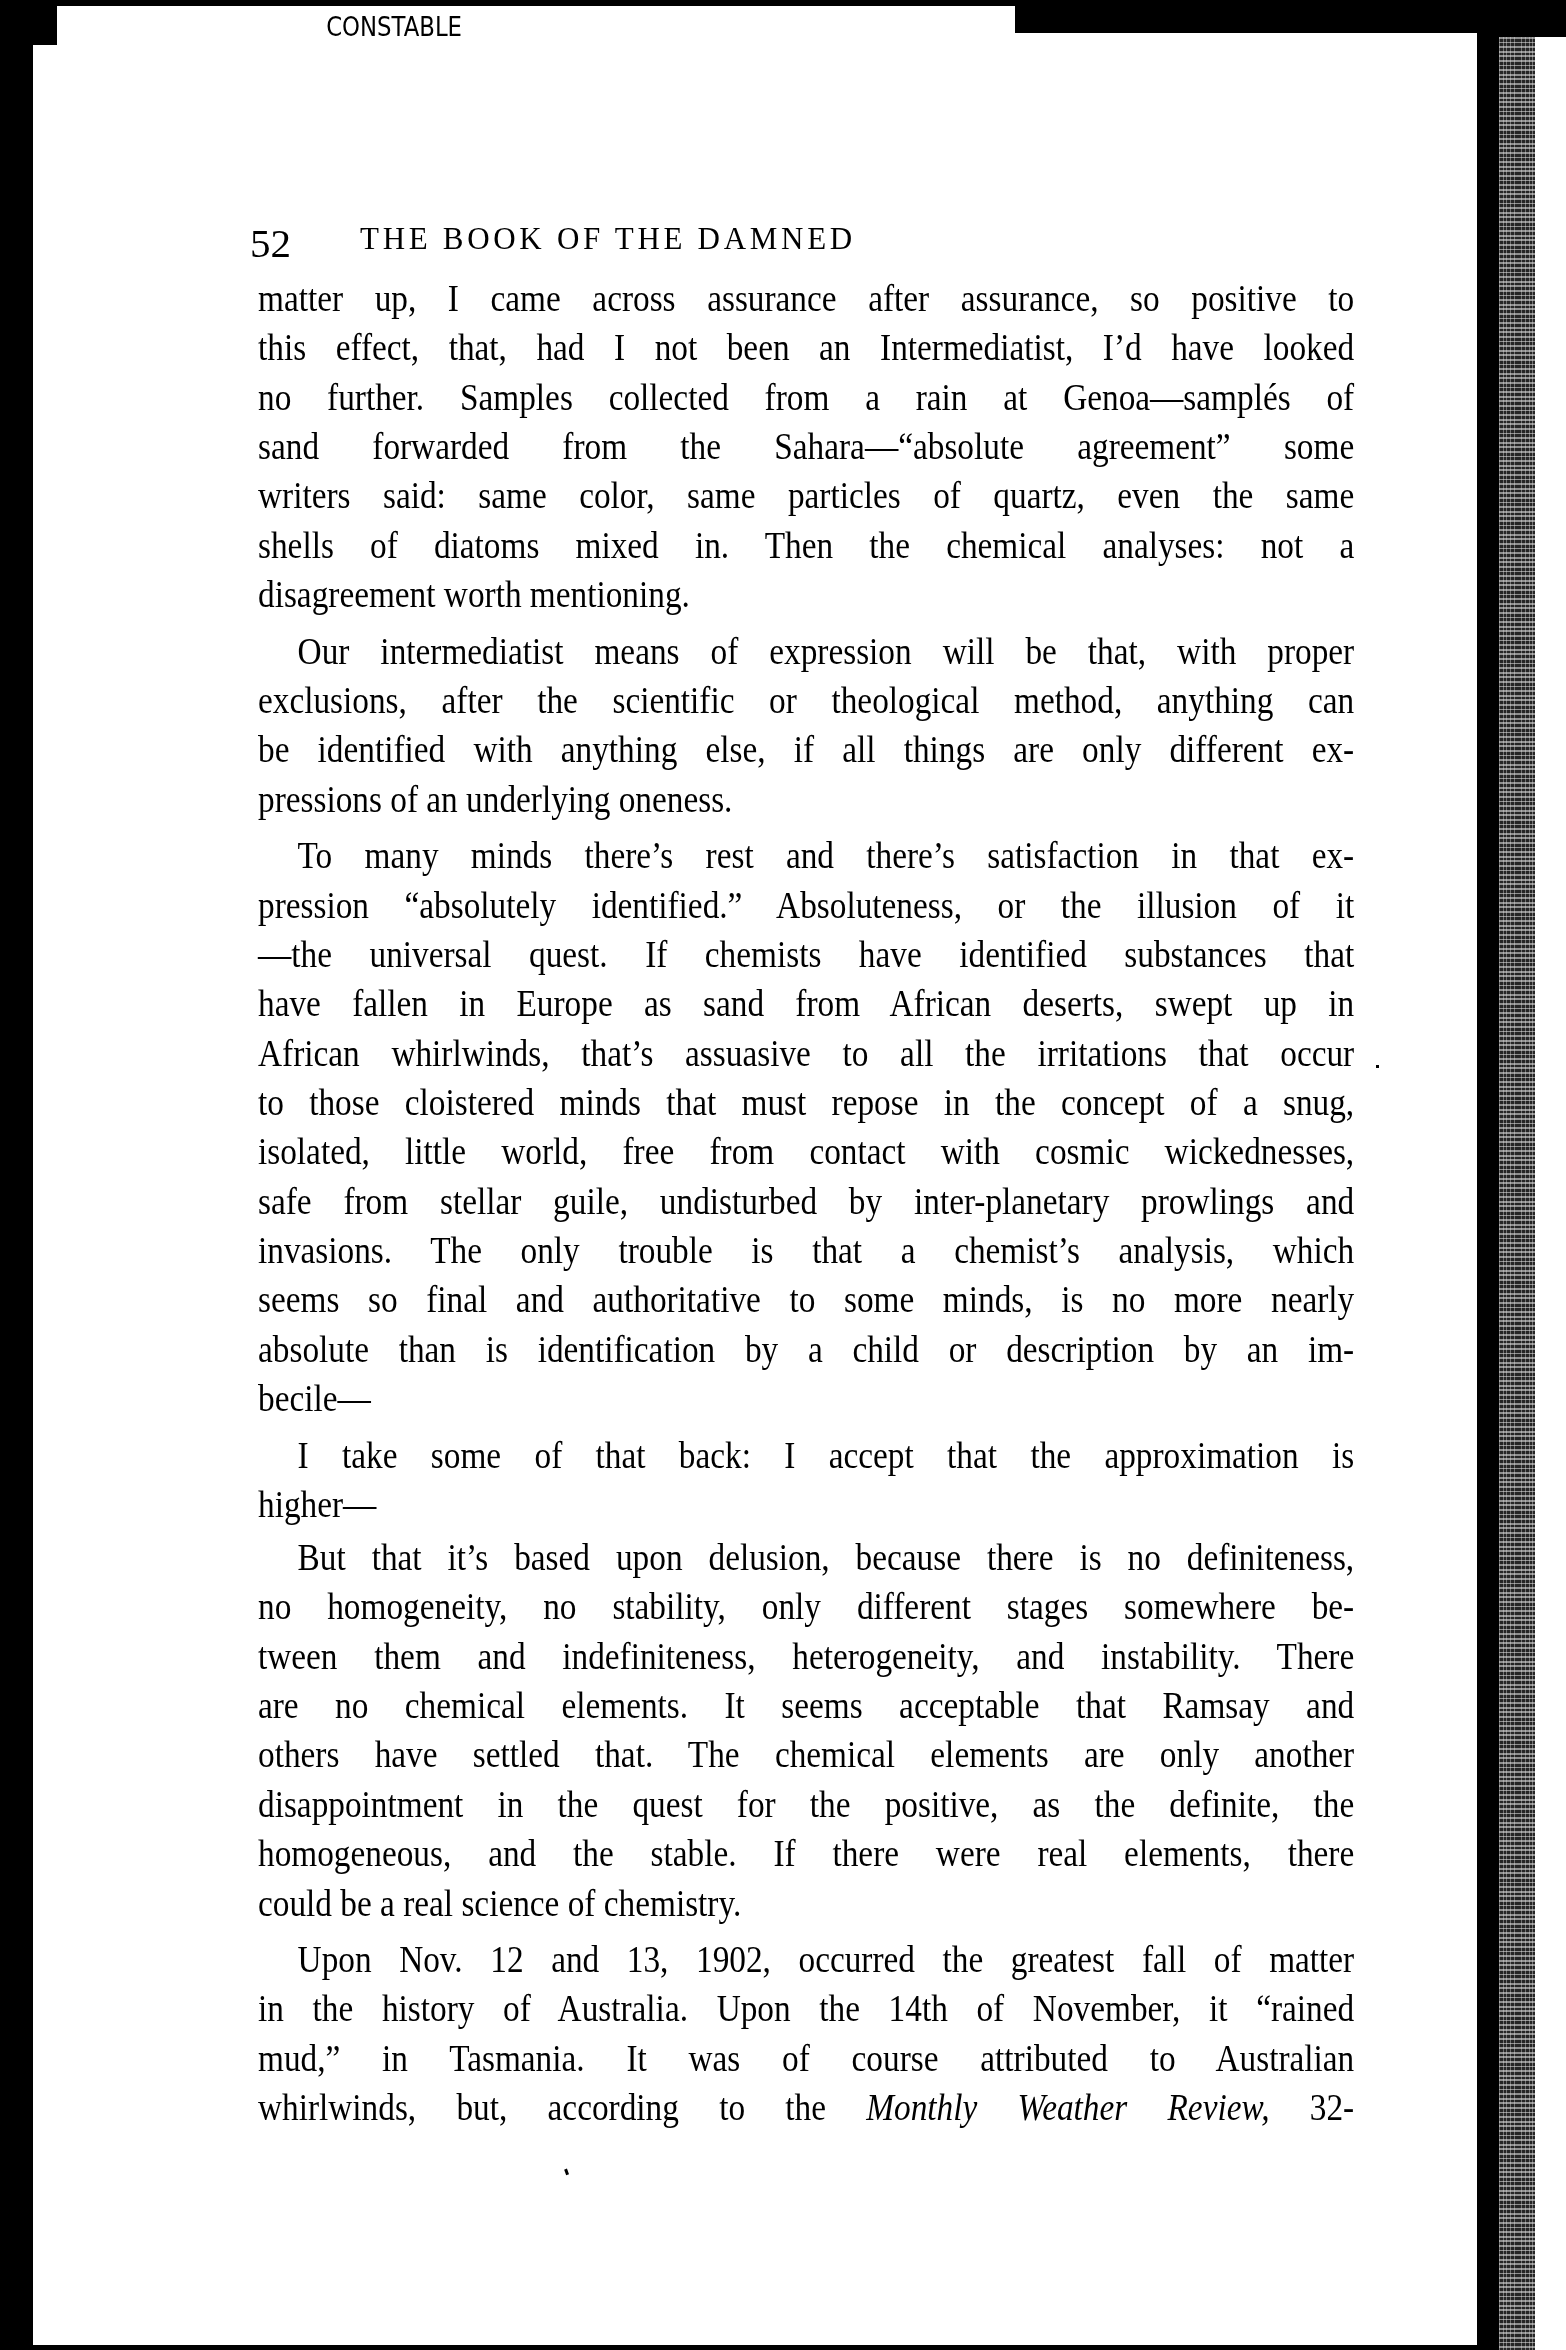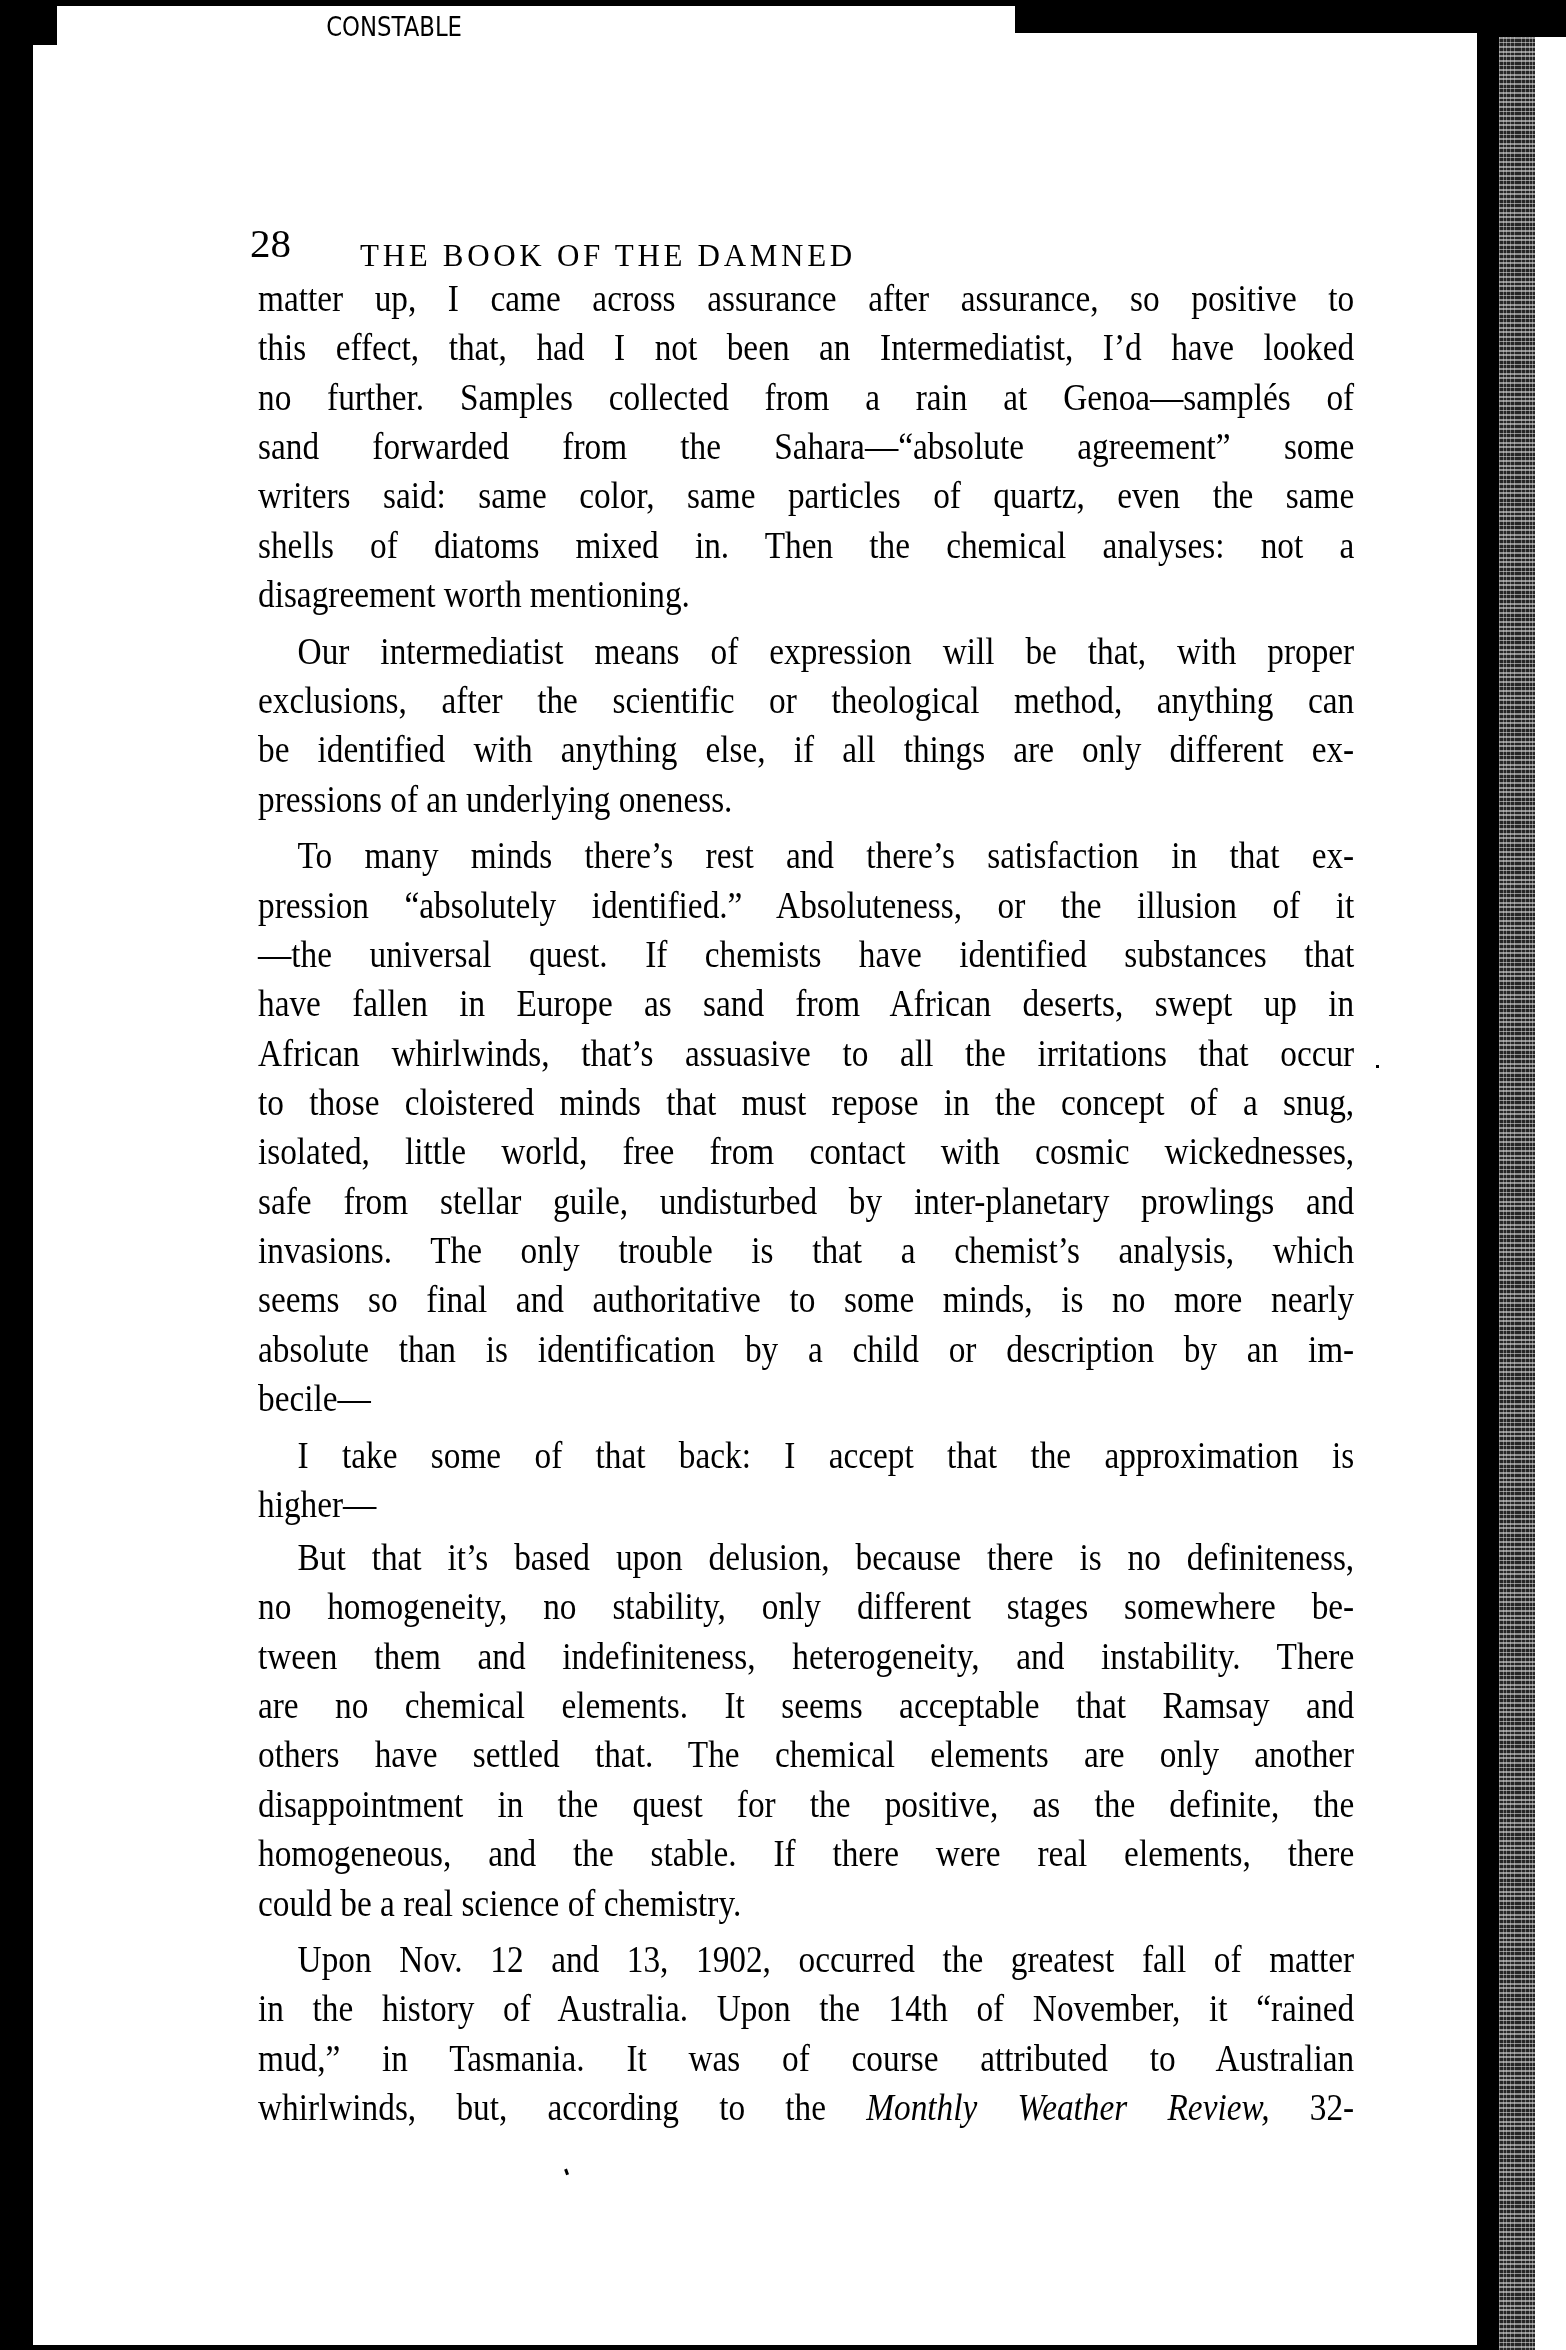--- a/index.html
+++ b/index.html
@@ -85,21 +85,21 @@
       height: 55px;
     }
     .page-number {
       position: absolute;
       left: 0; top: 0;
       font-size: 41px;
       font-family: "Liberation Serif", serif;
     }
     .book-title {
       position: absolute;
-      left: 110px; top: 19px;
+      left: 110px; top: 2px;
       font-size: 31px;
       letter-spacing: 3.7px;
       font-family: "Liberation Serif", serif;
     }
     .body-text {
       position: absolute;
       left: 258px; top: 274px;
       width: 1096px;
     }
     .line {
@@ -132,21 +132,21 @@
 <div class="left-edge"></div>
 <div class="page"></div>
 <div class="top-strip"></div>
 <div class="right-edge"></div>
 <div class="right-speckle"></div>
 <div class="right-white"></div>
 
 <div class="stamp">CONSTABLE</div>
 
 <div class="running-head">
-  <span class="page-number">28</span>
+  <span class="page-number">52</span>
   <span class="book-title">THE BOOK OF THE DAMNED</span>
 </div>
 
 <div class="body-text">
   <div class="line" style="top:0px">matter up, I came across assurance after assurance, so positive to</div>
   <div class="line" style="top:49px">this effect, that, had I not been an Intermediatist, I’d have looked</div>
   <div class="line" style="top:99px">no further. Samples collected from a rain at Genoa—samplés of</div>
   <div class="line" style="top:148px">sand forwarded from the Sahara—“absolute agreement” some</div>
   <div class="line" style="top:197px">writers said: same color, same particles of quartz, even the same</div>
   <div class="line" style="top:247px">shells of diatoms mixed in. Then the chemical analyses: not a</div>

